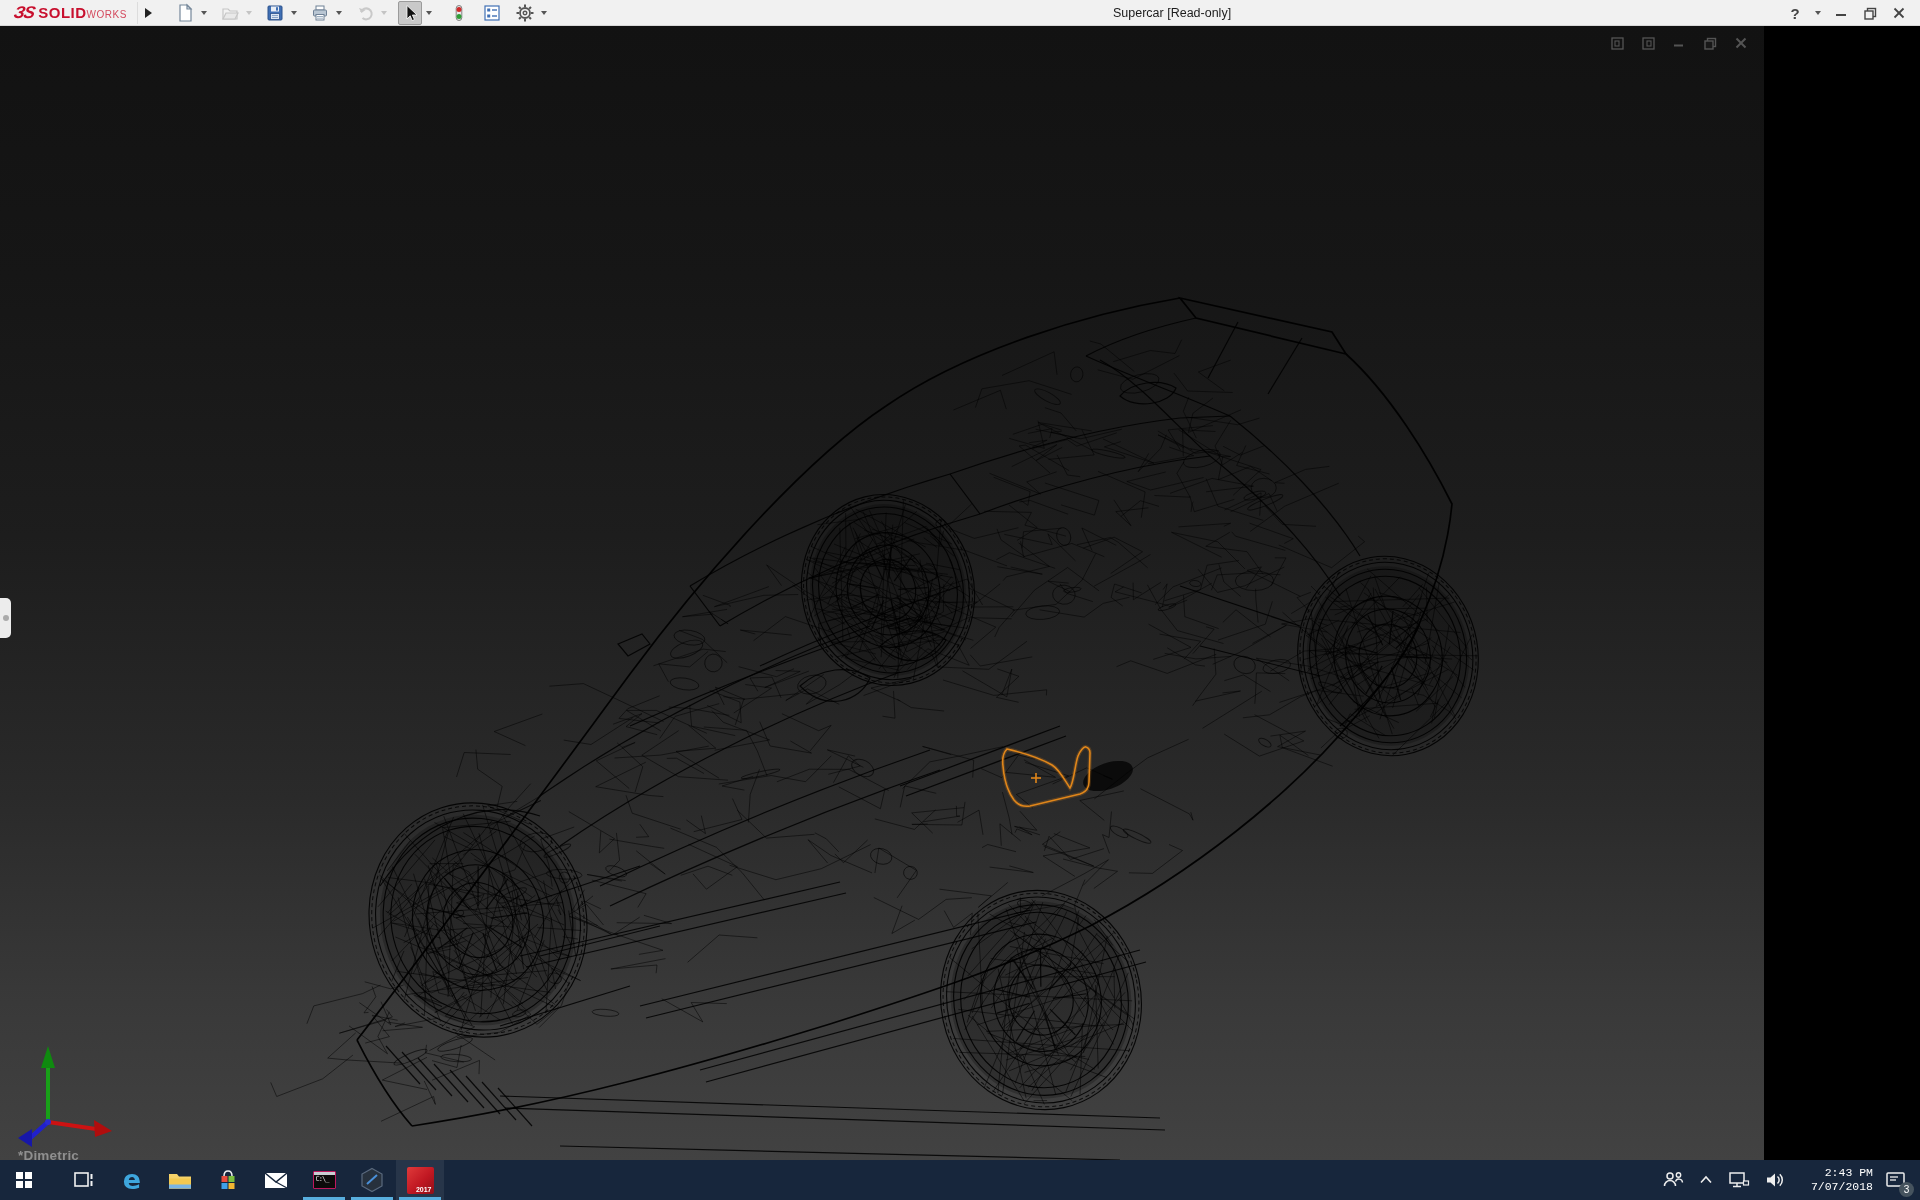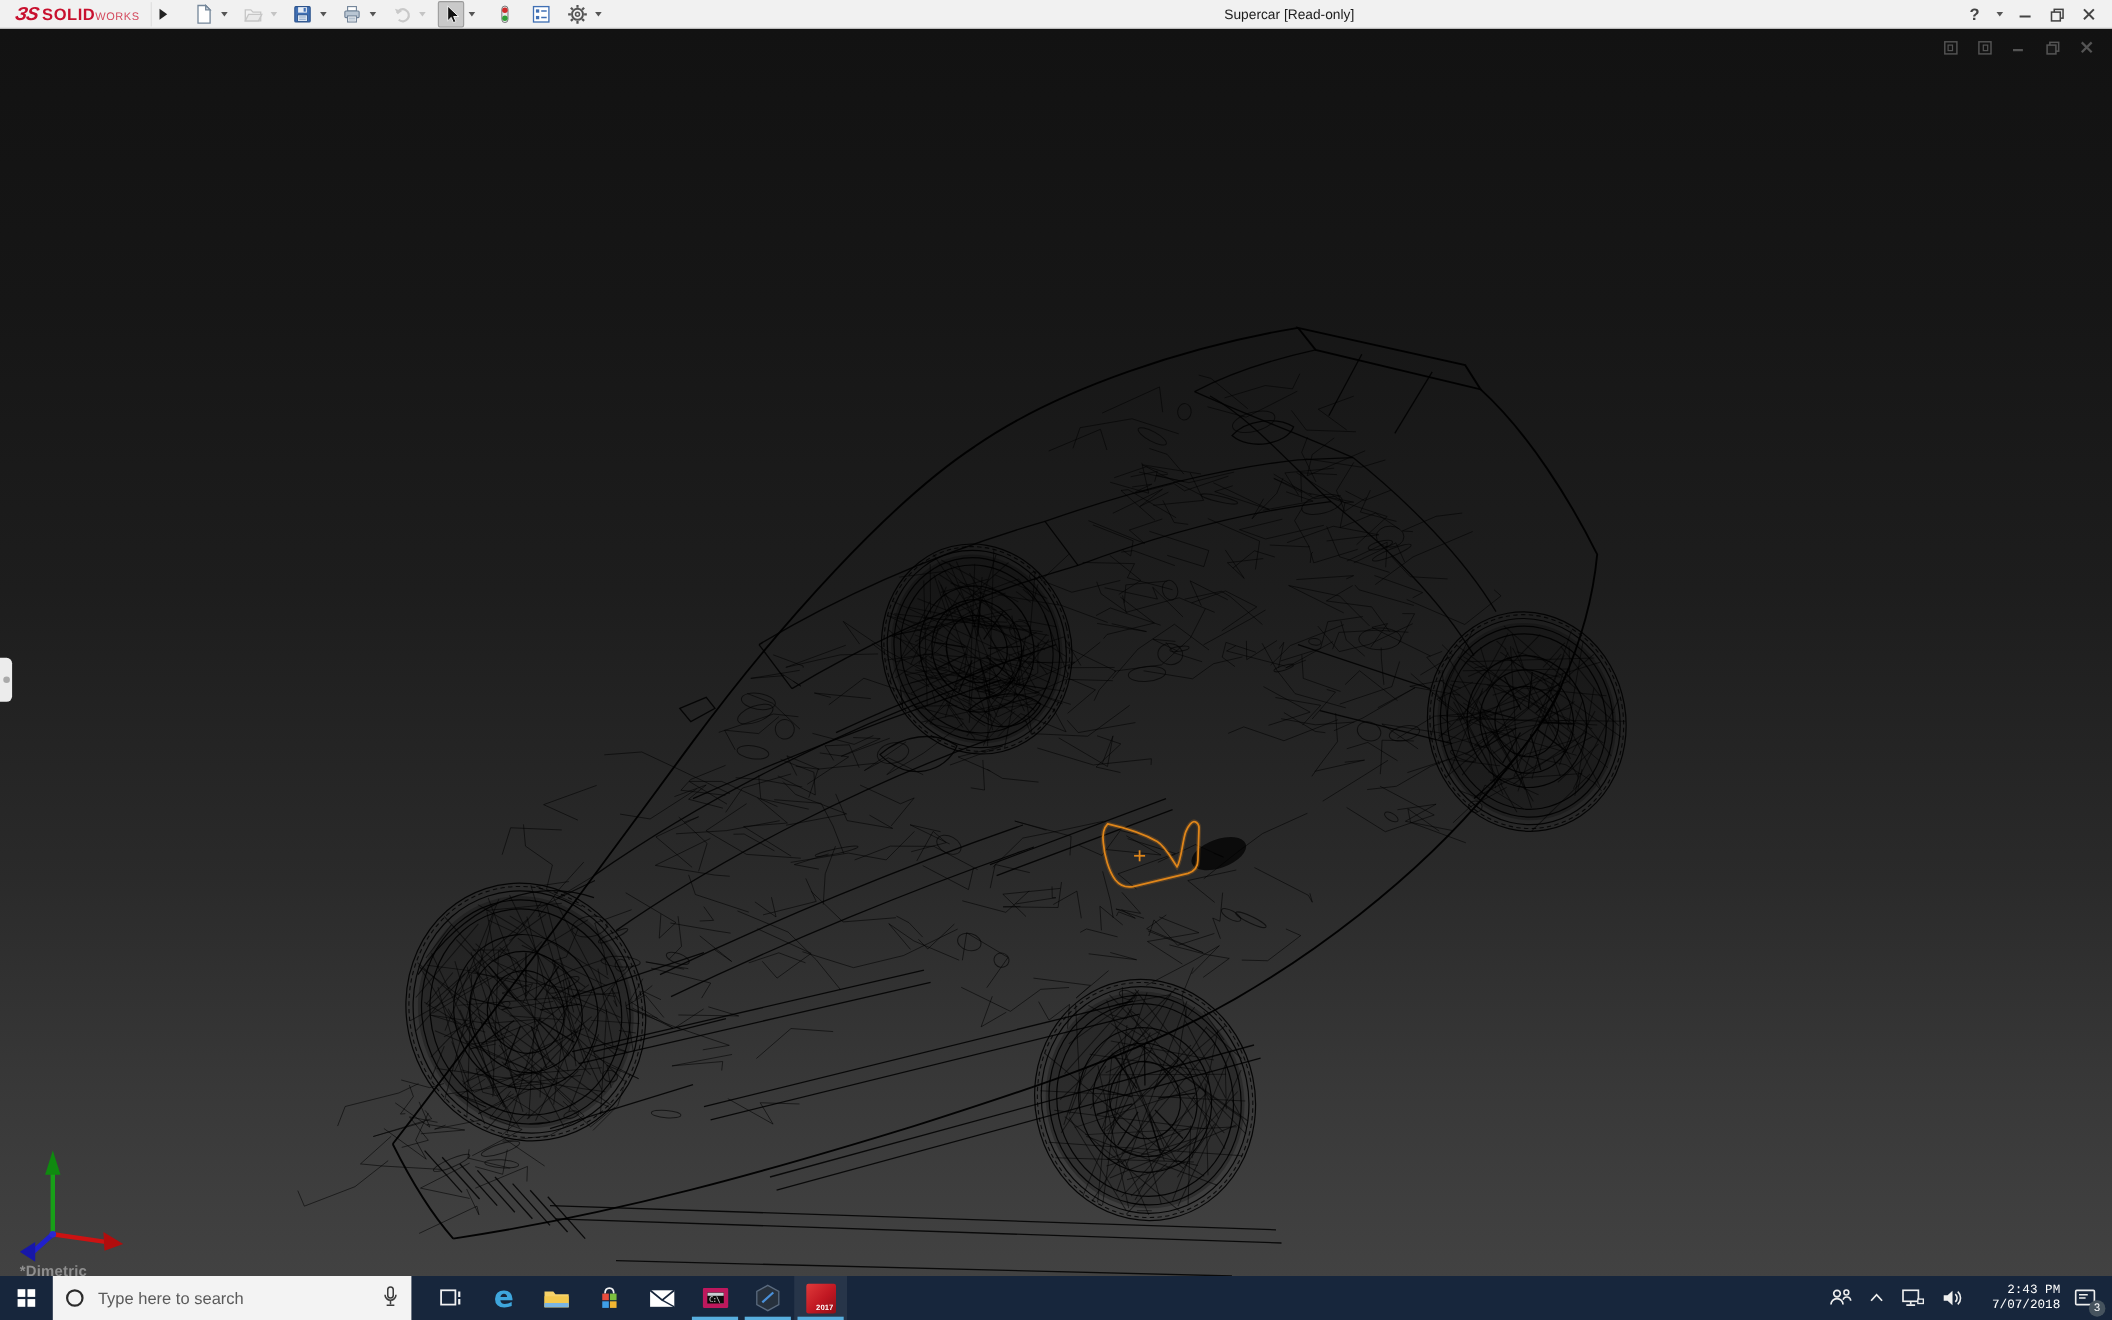--- a/index.html
+++ b/index.html
@@ -28,21 +28,21 @@
              border-left:3.5px solid transparent; border-right:3.5px solid transparent; }
   .caret.dis i { border-top-color:#c4c4c4; }
   .win-title { position:absolute; left:1113px; top:0; height:28px; line-height:26px;
                font-size:12.5px; color:#1c1c1c; white-space:nowrap; }
   .titlebar-controls { position:absolute; right:10px; top:0; height:26px;
                        display:flex; align-items:center; gap:7px; }
   .helpq { font-size:15px; font-weight:bold; color:#444; padding:0 2px; cursor:pointer; }
   .wbtn { width:22px; height:22px; display:flex; align-items:center; justify-content:center; cursor:pointer; }
 
   
-  .viewport { position:fixed; top:26px; left:0; width:1920px; height:1134px; overflow:hidden;
+  .viewport { position:fixed; top:26px; left:0; width:1764px; height:1134px; overflow:hidden;
               background:linear-gradient(180deg,#121212 0%, #161616 22%, #1d1d1d 45%,
                           #2a2a2a 68%, #393939 86%, #424242 100%); }
   .doc-controls { position:absolute; top:8px; right:14px; display:flex; align-items:center;
                   gap:13px; opacity:.85; z-index:5; }
   .doc-controls .wbtn { width:18px; height:18px; }
   .flyout-tab { position:absolute; left:0; top:572px; width:11px; height:40px; background:#ececec;
                 border-radius:0 5px 5px 0; z-index:5; cursor:pointer;
                 display:flex; align-items:center; justify-content:center; }
   .flyout-tab i { width:6px; height:6px; border-radius:50%; background:#aaa; display:block; }
   .view-label { position:absolute; left:18px; bottom:-3px; font-size:13.5px; font-weight:bold;
@@ -61,21 +61,21 @@
   .tslot.running::after { content:""; position:absolute; bottom:0; left:3px; right:3px;
                           height:3px; background:#58aede; }
   .tslot.activeapp { background:rgba(255,255,255,.07); }
   .searchbox { width:326px; background:#f3f3f3; display:flex; align-items:center;
                padding:0 10px 0 12px; cursor:text; }
   .searchbox .ring { width:16px; height:16px; border:2px solid #2b2b2b; border-radius:50%;
                      flex:none; margin-right:13px; }
   .searchbox .ph { font-size:15px; color:#5a5a5a; flex:1; white-space:nowrap; }
   .winlogo { display:grid; grid-template-columns:7px 7px; grid-template-rows:7px 7px; gap:2px; }
   .winlogo b { background:#fff; }
-  .cmdicon { width:23px; height:18px; background:#0b0b0b; border:4px solid #be185d; border-radius:1px;
+  .cmdicon { width:23px; height:18px; background:#0b0b0b; border:1px solid #be185d; border-radius:1px;
              position:relative; overflow:hidden; }
   .cmdicon .bar { height:3px; background:#c9ced3; }
   .cmdicon .txt { font-family:"DejaVu Sans Mono", monospace; font-size:7px; line-height:8px;
                   color:#ddd; padding-left:2px; letter-spacing:-1px; }
   .swicon { width:27px; height:27px; background:linear-gradient(135deg,#e03a3a 0%, #c01722 55%, #8f0f17 100%);
             border-radius:2px; position:relative; color:#fff; }
   .swicon .sw { position:absolute; top:1px; left:3px; font-size:12px; font-weight:bold;
                 letter-spacing:1px; text-shadow:0 1px 1px rgba(0,0,0,.5);margin-top:36px; }
   .swicon .yr { position:absolute; bottom:1px; right:2px; font-size:7px; font-weight:bold; }
   .edge-e { font-size:27px; font-weight:bold; color:#3ea6dd; line-height:26px;
@@ -1134,30 +1134,20 @@
 <div class="taskbar">
   <div class="tslot">
     <div class="winlogo">
         <b></b>
         <b></b>
         <b></b>
         <b></b>
       </div>
   </div>
 
-  <div class="searchbox">
-    <span class="ring"></span>
-    <span class="ph">Type here to search</span>
-    <svg width="18" height="24">
-      <rect x="6.5" y="2" width="5" height="10" rx="2.5" fill="none" stroke="#3c3c3c" stroke-width="1.4"></rect>
-      <path d="M4,9 a5,5 0 0 0 10,0" fill="none" stroke="#3c3c3c" stroke-width="1.4"></path>
-      <line x1="9" y1="14.5" x2="9" y2="18" stroke="#3c3c3c" stroke-width="1.4"></line>
-      <line x1="5.5" y1="18.5" x2="12.5" y2="18.5" stroke="#3c3c3c" stroke-width="1.4"></line>
-    </svg>
-  </div>
 
   <div class="tslot" style="margin-left:12px">
     <svg width="24" height="24">
       <rect x="3" y="5" width="13" height="13" fill="none" stroke="#f2f2f2" stroke-width="1.6"></rect>
       <line x1="19.5" y1="6" x2="19.5" y2="11" stroke="#f2f2f2" stroke-width="2"></line>
       <line x1="19.5" y1="13" x2="19.5" y2="18" stroke="#f2f2f2" stroke-width="2"></line>
     </svg>
   </div>
 
   <div class="tslot">

